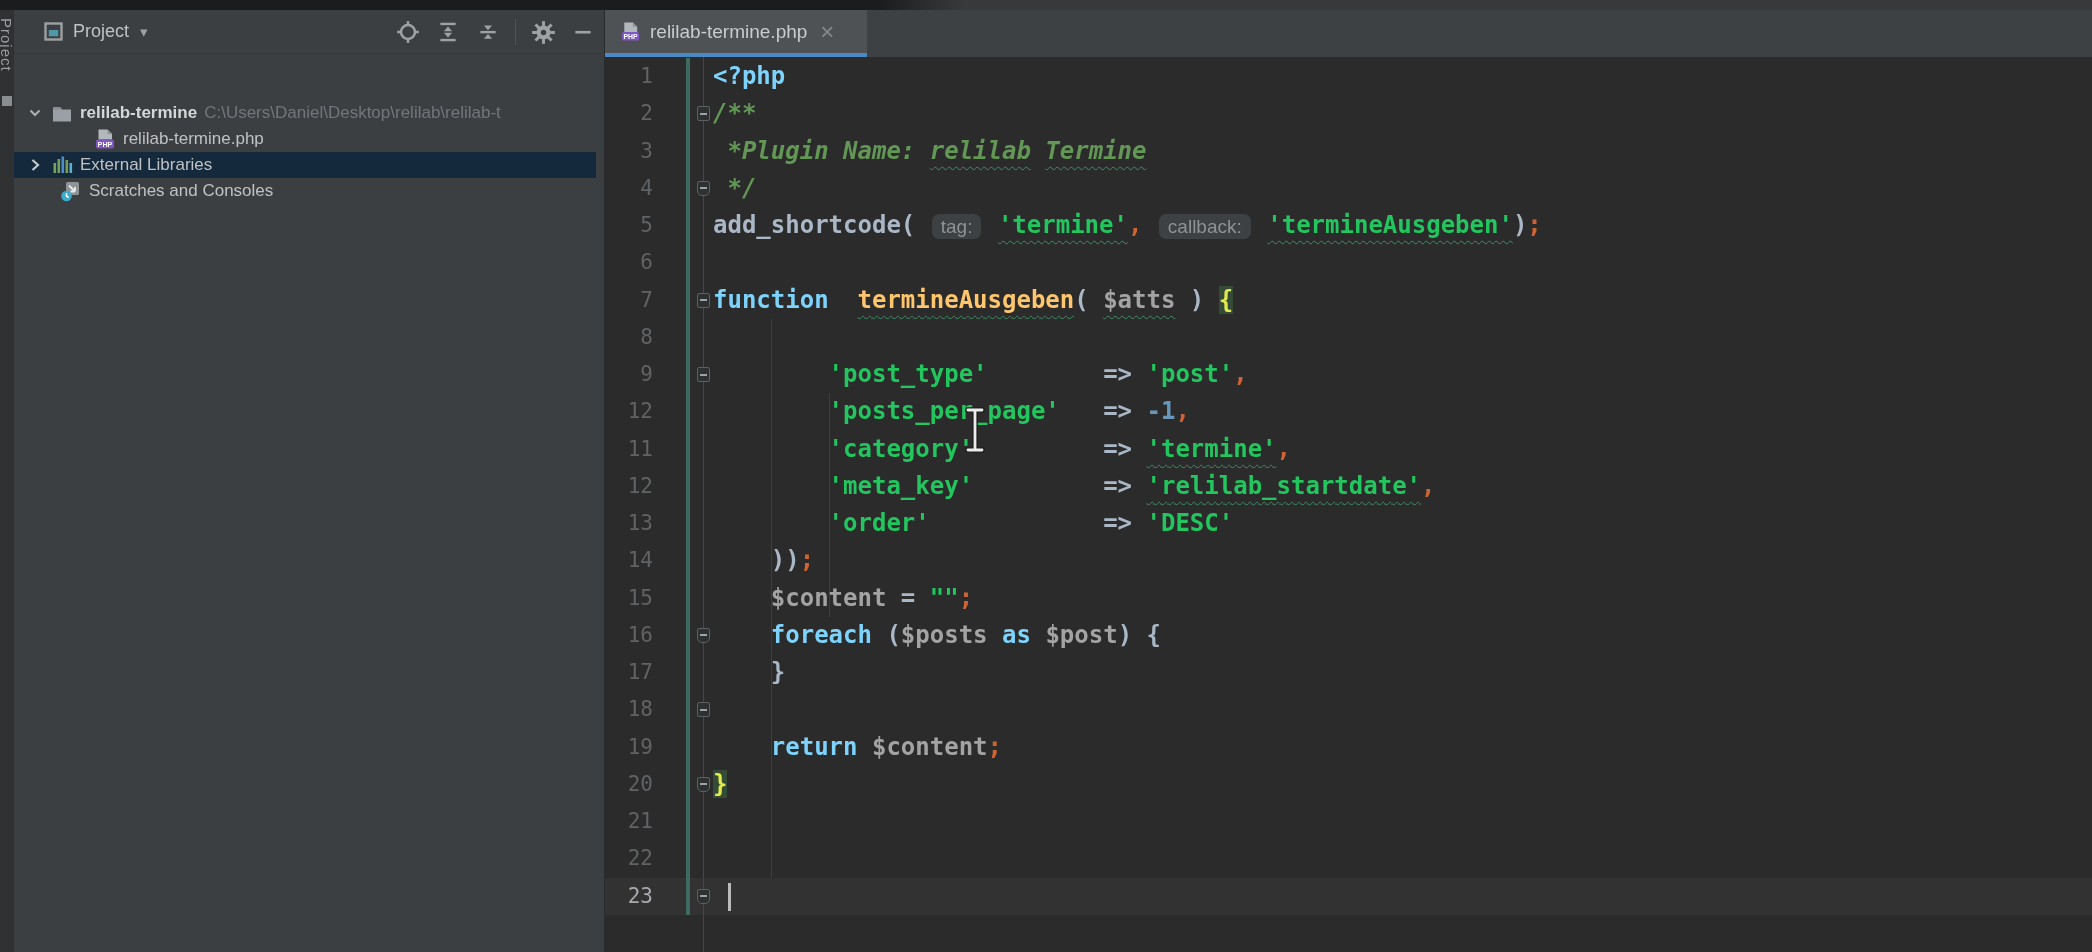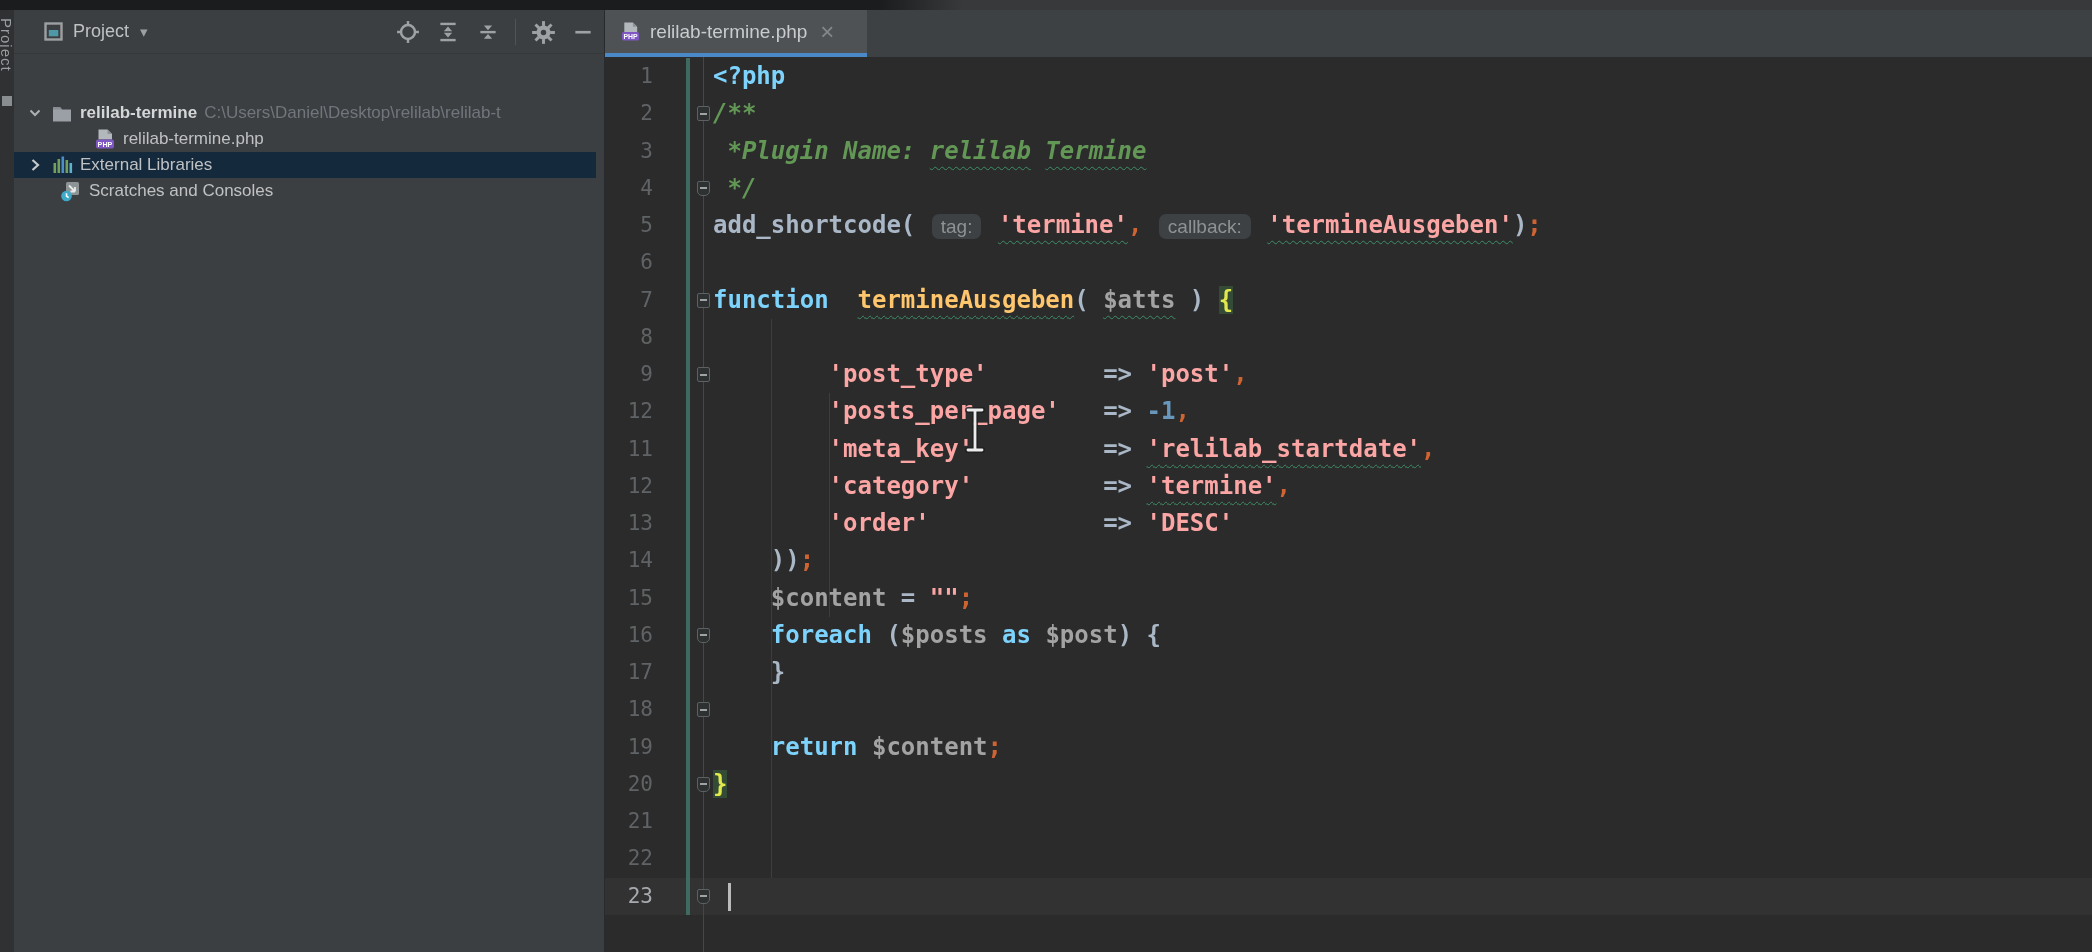--- a/index.html
+++ b/index.html
@@ -63,21 +63,21 @@
   .fold-col { position:absolute; left:92px; top:1px; width:13px; z-index:2; }
   .fold { position:absolute; left:0; width:13px; height:15px; background:#2E3132;
     border:1px solid #5D6163; border-radius:2px; display:flex; align-items:center; justify-content:center; }
   .fold::after { content:""; width:7px; height:2px; background:#A0A3A5; }
   .fold.end { border-radius:2px 2px 5px 5px; }
 
   .code-area { position:absolute; left:108px; top:1px; right:0; z-index:2; }
   .code-line { height:37.26px; line-height:37.26px; white-space:pre;
     font-family:"DejaVu Sans Mono", monospace; font-size:24px; font-weight:bold; color:#A9B7C6; }
 
-  .tk-k { color:#7dd3fc; } .tk-d { color:#A9B7C6; } .tk-s { color:#fca5a5; }
+  .tk-k { color:#7dd3fc; } .tk-d { color:#A9B7C6; } .tk-s { color:#22c55e; }
   .tk-v { color:#a3a3a3; } .tk-f { color:#FFC66D; } .tk-n { color:#6897BB; }
   .tk-c { color:#629755; font-style:italic; } .tk-o { color:#CF6432; }
   .tk-b { color:#E2E94E; background:#344B35; }
   .w { text-decoration-line:underline; text-decoration-style:wavy;
        text-decoration-color:#3E8E68; text-decoration-thickness:1.3px; text-underline-offset:7px; }
   .hint { font-family:"Liberation Sans", sans-serif; font-weight:normal; font-size:19px;
     color:#8E9294; background:#3D4144; border-radius:7px; padding:2px 9px; margin:0 2px; }
 
   .caret { position:absolute; width:2.5px; height:28px; background:#BBBBBB; z-index:3; }
   .mouse-cursor { position:absolute; z-index:10; }
@@ -279,22 +279,22 @@
           <div class="code-line"><span class="tk-k">&lt;?php</span></div>
           <div class="code-line"><span class="tk-c">/**</span></div>
           <div class="code-line"><span class="tk-c"> *Plugin Name: </span><span class="tk-c w">relilab</span><span class="tk-c"> </span><span class="tk-c w">Termine</span></div>
           <div class="code-line"><span class="tk-c"> */</span></div>
           <div class="code-line"><span class="tk-d">add_shortcode( </span><span class="hint">tag:</span><span class="tk-d"> </span><span class="tk-s w">'termine'</span><span class="tk-o">,</span><span class="tk-d"> </span><span class="hint">callback:</span><span class="tk-d"> </span><span class="tk-s w">'termineAusgeben'</span><span class="tk-d">)</span><span class="tk-o">;</span></div>
           <div class="code-line"></div>
           <div class="code-line"><span class="tk-k">function</span><span class="tk-d">  </span><span class="tk-f w">termineAusgeben</span><span class="tk-d">( </span><span class="tk-v w">$atts</span><span class="tk-d"> ) </span><span class="tk-b">{</span></div>
           <div class="code-line"></div>
           <div class="code-line"><span class="tk-d">        </span><span class="tk-s">'post_type'</span><span class="tk-d">        </span><span class="tk-d">=&gt; </span><span class="tk-s">'post'</span><span class="tk-o">,</span></div>
           <div class="code-line"><span class="tk-d">        </span><span class="tk-s">'posts_per_page'</span><span class="tk-d">   </span><span class="tk-d">=&gt; </span><span class="tk-n">-1</span><span class="tk-o">,</span></div>
+          <div class="code-line"><span class="tk-d">        </span><span class="tk-s">'category'</span><span class="tk-d">         </span><span class="tk-d">=&gt; </span><span class="tk-s w">'termine'</span><span class="tk-o">,</span></div>
           <div class="code-line"><span class="tk-d">        </span><span class="tk-s">'meta_key'</span><span class="tk-d">         </span><span class="tk-d">=&gt; </span><span class="tk-s w">'relilab_startdate'</span><span class="tk-o">,</span></div>
-          <div class="code-line"><span class="tk-d">        </span><span class="tk-s">'category'</span><span class="tk-d">         </span><span class="tk-d">=&gt; </span><span class="tk-s w">'termine'</span><span class="tk-o">,</span></div>
           <div class="code-line"><span class="tk-d">        </span><span class="tk-s">'order'</span><span class="tk-d">            </span><span class="tk-d">=&gt; </span><span class="tk-s">'DESC'</span></div>
           <div class="code-line"><span class="tk-d">    </span><span class="tk-d">))</span><span class="tk-o">;</span></div>
           <div class="code-line"><span class="tk-d">    </span><span class="tk-v">$content</span><span class="tk-d"> = </span><span class="tk-s">""</span><span class="tk-o">;</span></div>
           <div class="code-line"><span class="tk-d">    </span><span class="tk-k">foreach</span><span class="tk-d"> (</span><span class="tk-v">$posts</span><span class="tk-d"> </span><span class="tk-k">as</span><span class="tk-d"> </span><span class="tk-v">$post</span><span class="tk-d">) {</span></div>
           <div class="code-line"><span class="tk-d">    }</span></div>
           <div class="code-line"></div>
           <div class="code-line"><span class="tk-d">    </span><span class="tk-k">return</span><span class="tk-d"> </span><span class="tk-v">$content</span><span class="tk-o">;</span></div>
           <div class="code-line"><span class="tk-b">}</span></div>
         </div>
       <div class="caret" style="left: 123px; top: 825.72px;"></div>

